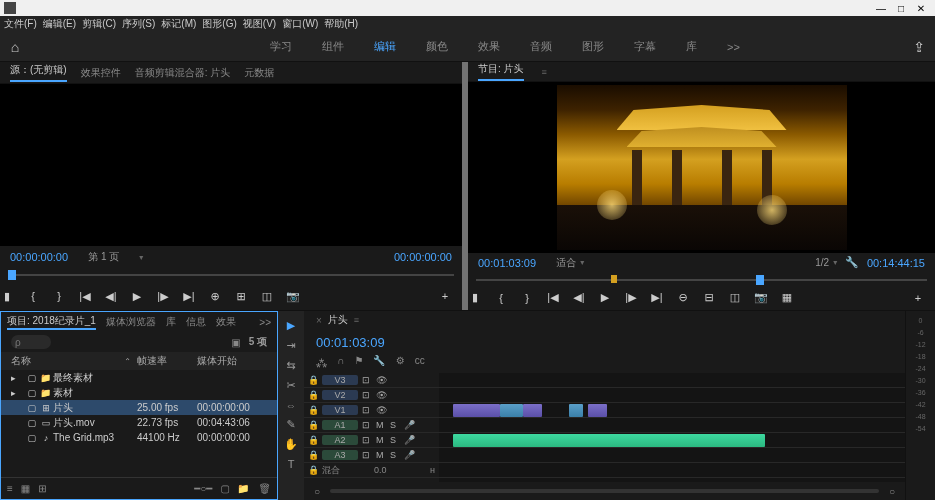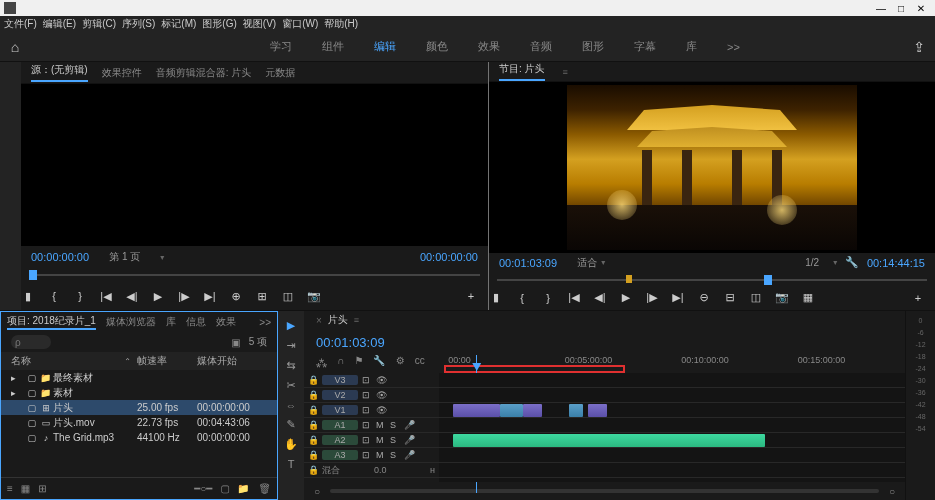--- a/index.html
+++ b/index.html
@@ -11,21 +11,21 @@
 .menubar { background: #232323; color: #ccc; height: 16px; display: flex; align-items: center; padding: 0 4px; font-size: 10px; gap: 6px; }
 .menubar span { cursor: pointer; }
 .tabbar { background: #232323; height: 30px; display: flex; align-items: center; border-bottom: 1px solid #111; }
 .home-icon { width: 30px; text-align: center; font-size: 14px; }
 .tabs { display: flex; gap: 30px; margin-left: 240px; align-items: center; font-size: 11px; }
 .tabs .tab { color: #888; cursor: pointer; text-align: center; }
 .tabs .tab.active { color: #4aa6ff; }
 .export-icon { margin-left: auto; margin-right: 10px; font-size: 14px; cursor: pointer; }
 
 .workspace { display: flex; height: 248px; }
-.left-panel { width: 468px; background: #1a1a1a; display: flex; flex-direction: column; border-right: 1px solid #737373; margin-left: 21px; }
+.left-panel { width: 468px; background: #1a1a1a; display: flex; flex-direction: column; border-right: 6px solid #737373; }
 .panel-tabs { height: 22px; display: flex; align-items: center; gap: 14px; padding: 0 10px; font-size: 10px; color: #888; border-bottom: 1px solid #111; }
 .panel-tabs .ptab { cursor: pointer; }
 .panel-tabs .ptab.active { color: #ccc; border-bottom: 2px solid #4aa6ff; padding-bottom: 3px; }
 .source-body { flex: 1; background: #000; }
 .left-timecode { height: 22px; display: flex; align-items: center; padding: 0 10px; font-size: 11px; gap: 20px; }
 .tc-blue { color: #4aa6ff; }
 .tc-right { margin-left: auto; color: #4aa6ff; }
 .page-ind { color: #999; font-size: 10px; }
 .scrub { height: 14px; background: #1a1a1a; position: relative; margin: 0 8px; }
 .scrub .track { position: absolute; top: 6px; left: 0; right: 0; height: 2px; background: #444; }
@@ -41,36 +41,36 @@
 .gate .roof { position: absolute; top: 0; left: 0; right: 0; height: 25px; background: linear-gradient(180deg, #d4a020, #f0c040); clip-path: polygon(0 100%, 10% 20%, 50% 0, 90% 20%, 100% 100%); }
 .gate .roof2 { position: absolute; top: 22px; left: 10px; right: 10px; height: 20px; background: linear-gradient(180deg, #c09020, #e0b030); clip-path: polygon(0 100%, 10% 20%, 50% 0, 90% 20%, 100% 100%); }
 .gate .pillar { position: absolute; bottom: 0; width: 10px; height: 55px; background: #3a2510; }
 .gate .p1 { left: 15px; } .gate .p2 { left: 55px; } .gate .p3 { right: 55px; } .gate .p4 { right: 15px; }
 .road { position: absolute; bottom: 0; left: 0; right: 0; height: 45px; background: linear-gradient(180deg, #1a1008, #0a0604); }
 .light { position: absolute; width: 30px; height: 30px; background: radial-gradient(circle, rgba(255,220,120,0.8), transparent); border-radius: 50%; }
 .l1 { bottom: 30px; left: 40px; } .l2 { bottom: 25px; right: 60px; }
 .prog-timecode { height: 22px; display: flex; align-items: center; padding: 0 10px; font-size: 11px; }
 .prog-timecode .fit { margin-left: 20px; color: #999; font-size: 10px; }
 .prog-timecode .dd { margin-left: 4px; font-size: 8px; color: #666; }
-.prog-timecode .frac { margin-left: auto; margin-right: 10px; color: #999; font-size: 10px; }
+.prog-timecode .frac { margin-left: auto; margin-right: 0; color: #999; font-size: 10px; }
 .prog-scrub { height: 14px; background: #1a1a1a; position: relative; margin: 0 8px; }
 .prog-scrub .track { position: absolute; top: 6px; left: 0; right: 0; height: 2px; background: #444; }
 .prog-scrub .mark { position: absolute; top: 2px; width: 6px; height: 8px; background: #d4a020; }
 .prog-scrub .head { position: absolute; top: 2px; width: 8px; height: 10px; background: #4aa6ff; }
 
 .lower { display: flex; height: 190px; border-top: 1px solid #111; }
 .project { width: 278px; background: #1a1a1a; border: 1px solid #4aa6ff; display: flex; flex-direction: column; }
 .proj-tabs { height: 20px; display: flex; align-items: center; padding: 0 6px; font-size: 10px; color: #888; gap: 10px; }
 .proj-tabs .ptab.active { color: #ccc; border-bottom: 2px solid #4aa6ff; }
 .proj-tabs .more { margin-left: auto; }
 .proj-path { padding: 2px 10px; font-size: 10px; color: #999; }
 .proj-search { height: 20px; display: flex; align-items: center; padding: 0 10px; gap: 8px; }
 .proj-search input { background: #2a2a2a; border: none; color: #ccc; width: 40px; height: 14px; font-size: 10px; padding: 0 4px; border-radius: 7px; }
 .proj-search .bin-icon { margin-left: auto; font-size: 10px; color: #888; }
-.proj-search .count { font-size: 10px; color: #999; }
+.proj-search .count { font-size: 10px; color: #999; font-weight: bold; }
 .proj-header { height: 18px; display: flex; align-items: center; padding: 0 10px; font-size: 10px; color: #aaa; background: #222; }
 .proj-header .col1 { flex: 1; } .proj-header .col2 { width: 60px; } .proj-header .col3 { width: 70px; font-family: Liberation Mono, monospace; }
 .proj-list { flex: 1; overflow: hidden; }
 .proj-row { height: 15px; display: flex; align-items: center; padding: 0 10px; font-size: 10px; }
 .proj-row.sel { background: #2d4a6b; }
 .proj-row .ico { width: 14px; font-size: 9px; }
 .proj-row .tico { width: 14px; font-size: 9px; text-align: center; }
 .proj-row .nm { flex: 1; } .proj-row .fr { width: 60px; } .proj-row .ms { width: 70px; }
 .proj-bottom { height: 22px; display: flex; align-items: center; padding: 0 6px; gap: 8px; font-size: 10px; color: #888; border-top: 1px solid #333; }
 .proj-bottom .sp { flex: 1; }
@@ -341,29 +341,20 @@
       <div class="tl-ruler-left">
         <div class="tl-opts" style="padding-left:12px">
           <span>⁂</span>
           <span>∩</span>
           <span>⚑</span>
           <span>🔧</span>
           <span>⚙</span>
           <span>cc</span>
         </div>
       </div>
-      <div class="tl-ruler">
-        <span class="tick" style="left:2%">00:00</span>
-        <span class="tick" style="left:27%">00:05:00:00</span>
-        <span class="tick" style="left:52%">00:10:00:00</span>
-        <span class="tick" style="left:77%">00:15:00:00</span>
-        <div class="redbox" style="left:1%;width:39%"></div>
-        <div class="play-line" style="left:8%"></div>
-        <div class="play-head" style="left:8%"></div>
-      </div>
     </div>
     <div class="tl-tracks">
       <div class="track-labels">
         <div class="trk">
             <span class="lock">🔒</span>
             <span class="tag">V3</span>
             <span class="tgl">⊡</span>
             <span class="tgl">👁</span>
           </div>
         <div class="trk">

